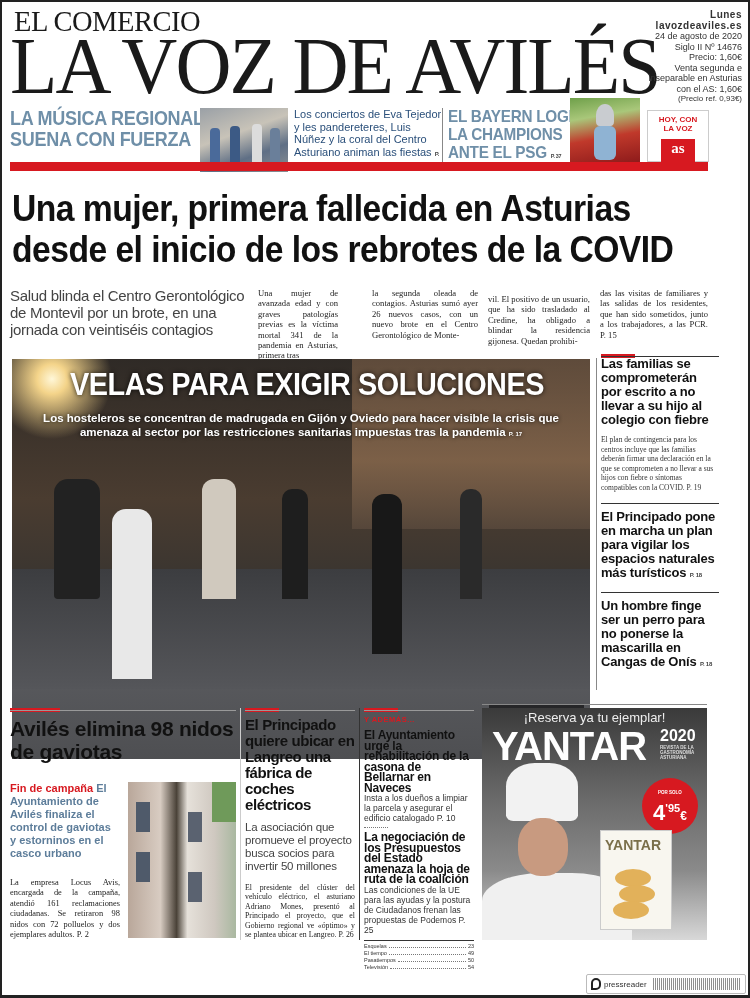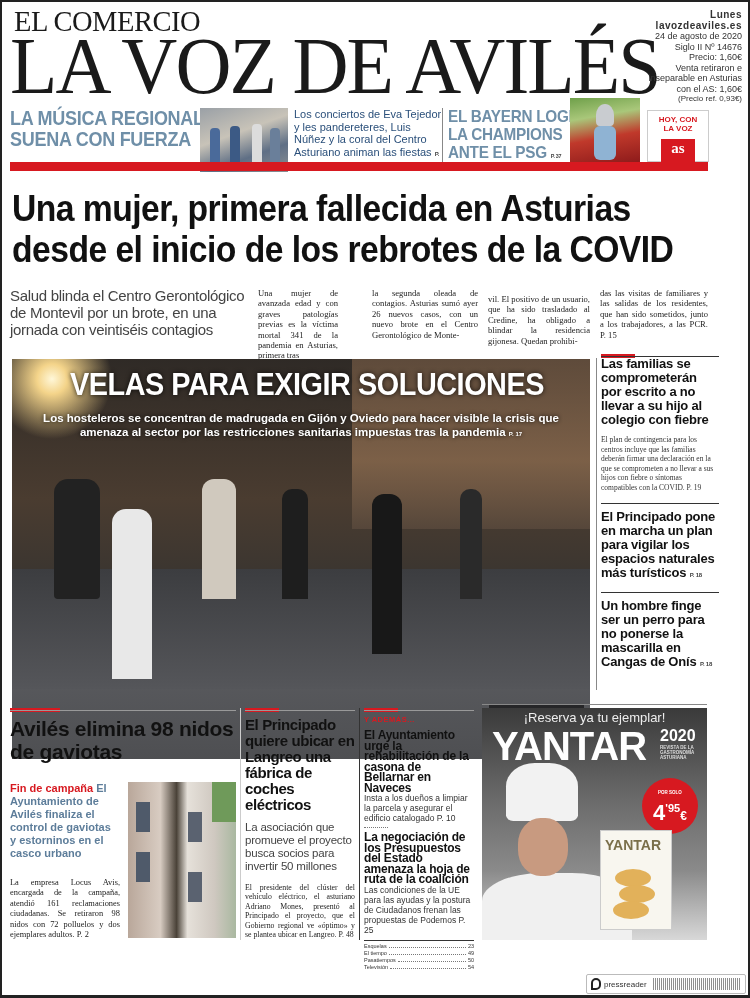--- a/index.html
+++ b/index.html
@@ -85,21 +85,21 @@
 <div class="page">
 
   <div class="abs mast-top">EL COMERCIO</div>
   <div class="abs mast-main">LA VOZ DE AVILÉS</div>
   <div class="abs mast-info">
     <div class="bold">Lunes</div>
     <div class="bold">lavozdeaviles.es</div>
     <div>24 de agosto de 2020</div>
     <div>Siglo II Nº 14676</div>
     <div>Precio: 1,60€</div>
-    <div>Venta retiraron e</div>
+    <div>Venta segunda e</div>
     <div>inseparable en Asturias</div>
     <div>con el AS: 1,60€</div>
     <div class="small">(Precio ref. 0,93€)</div>
   </div>
 
   <div class="abs" style="left:8px; top:106px; width:190px;">
     <div class="teaser-title">LA MÚSICA REGIONAL</div>
     <div class="teaser-title">SUENA CON FUERZA</div>
   </div>
   <div class="abs photo" style="left:198px; top:106px; width:88px; height:64px; background:linear-gradient(160deg,#9aa0a6 0%,#c8c3b8 40%,#5f6f85 70%,#8a8f93 100%);">
@@ -198,21 +198,21 @@
     <div class="abs" style="left:60px; top:90px; width:14px; height:30px; background:#5a6270;"></div>
     <div class="abs" style="left:84px; top:0; width:24px; height:40px; background:#6f9a5a;"></div>
   </div>
   <div class="abs vline" style="left:238px; top:706px; height:232px; background:#ccc;"></div>
 
   <div class="abs" style="left:243px; top:706px; width:110px;">
     <div class="sec-red" style="width:34px;"></div>
     <div class="sec-rule" style="margin-top:-2px;"></div>
     <div class="b2-h" style="margin-top:6px;">El Principado quiere ubicar en Langreo una fábrica de coches eléctricos</div>
     <div class="b2-deck" style="margin-top:8px;">La asociación que promueve el proyecto busca socios para invertir 50 millones</div>
-    <div class="body-col" style="margin-top:10px; font-size:7.8px; line-height:9.4px;">El presidente del clúster del vehículo eléctrico, el asturiano Adriano Mones, presentó al Principado el proyecto, que el Gobierno regional ve «óptimo» y se plantea ubicar en Langreo. P. 48</div>
+    <div class="body-col" style="margin-top:10px; font-size:7.8px; line-height:9.4px;">El presidente del clúster del vehículo eléctrico, el asturiano Adriano Mones, presentó al Principado el proyecto, que el Gobierno regional ve «óptimo» y se plantea ubicar en Langreo. P. 26</div>
   </div>
   <div class="abs vline" style="left:357px; top:706px; height:232px; background:#333;"></div>
 
   <div class="abs" style="left:362px; top:706px; width:110px;">
     <div class="sec-red" style="width:34px;"></div>
     <div class="sec-rule" style="margin-top:-2px;"></div>
     <div class="b3-kick" style="margin-top:4px;">Y ADEMÁS...</div>
     <div style="margin-top:6px;">
       <div class="b3-h">El Ayuntamiento urge la rehabilitación de la casona de Bellarnar en Naveces</div>
       <div class="b3-t">Insta a los dueños a limpiar la parcela y asegurar el edificio catalogado P. 10</div>

